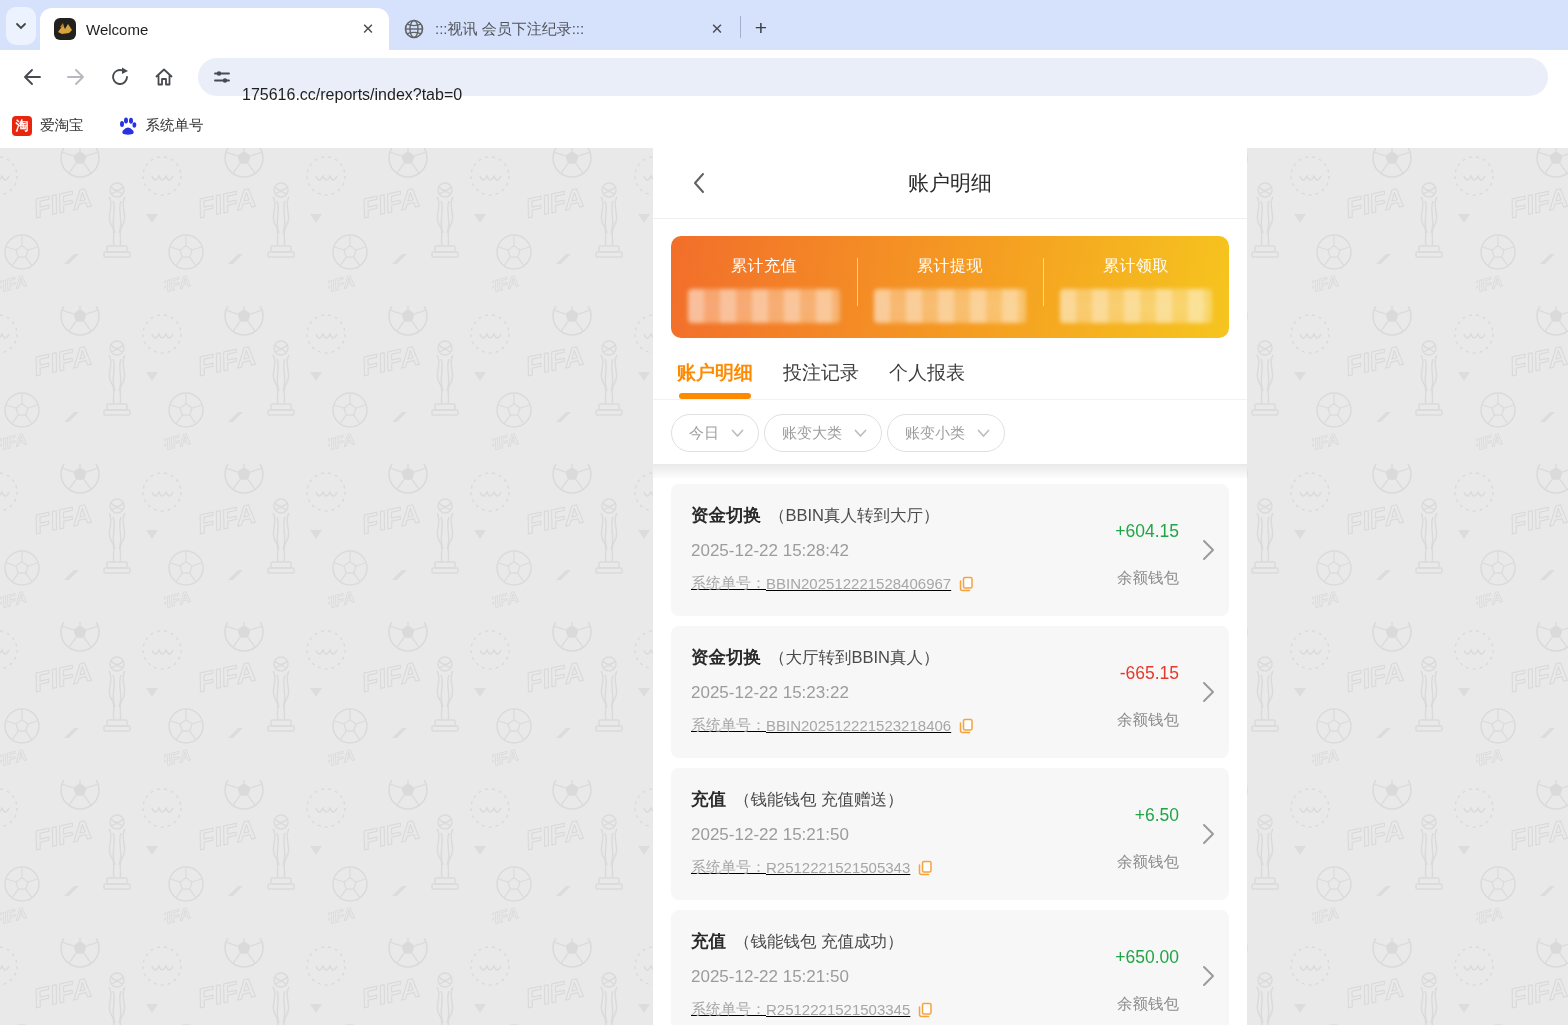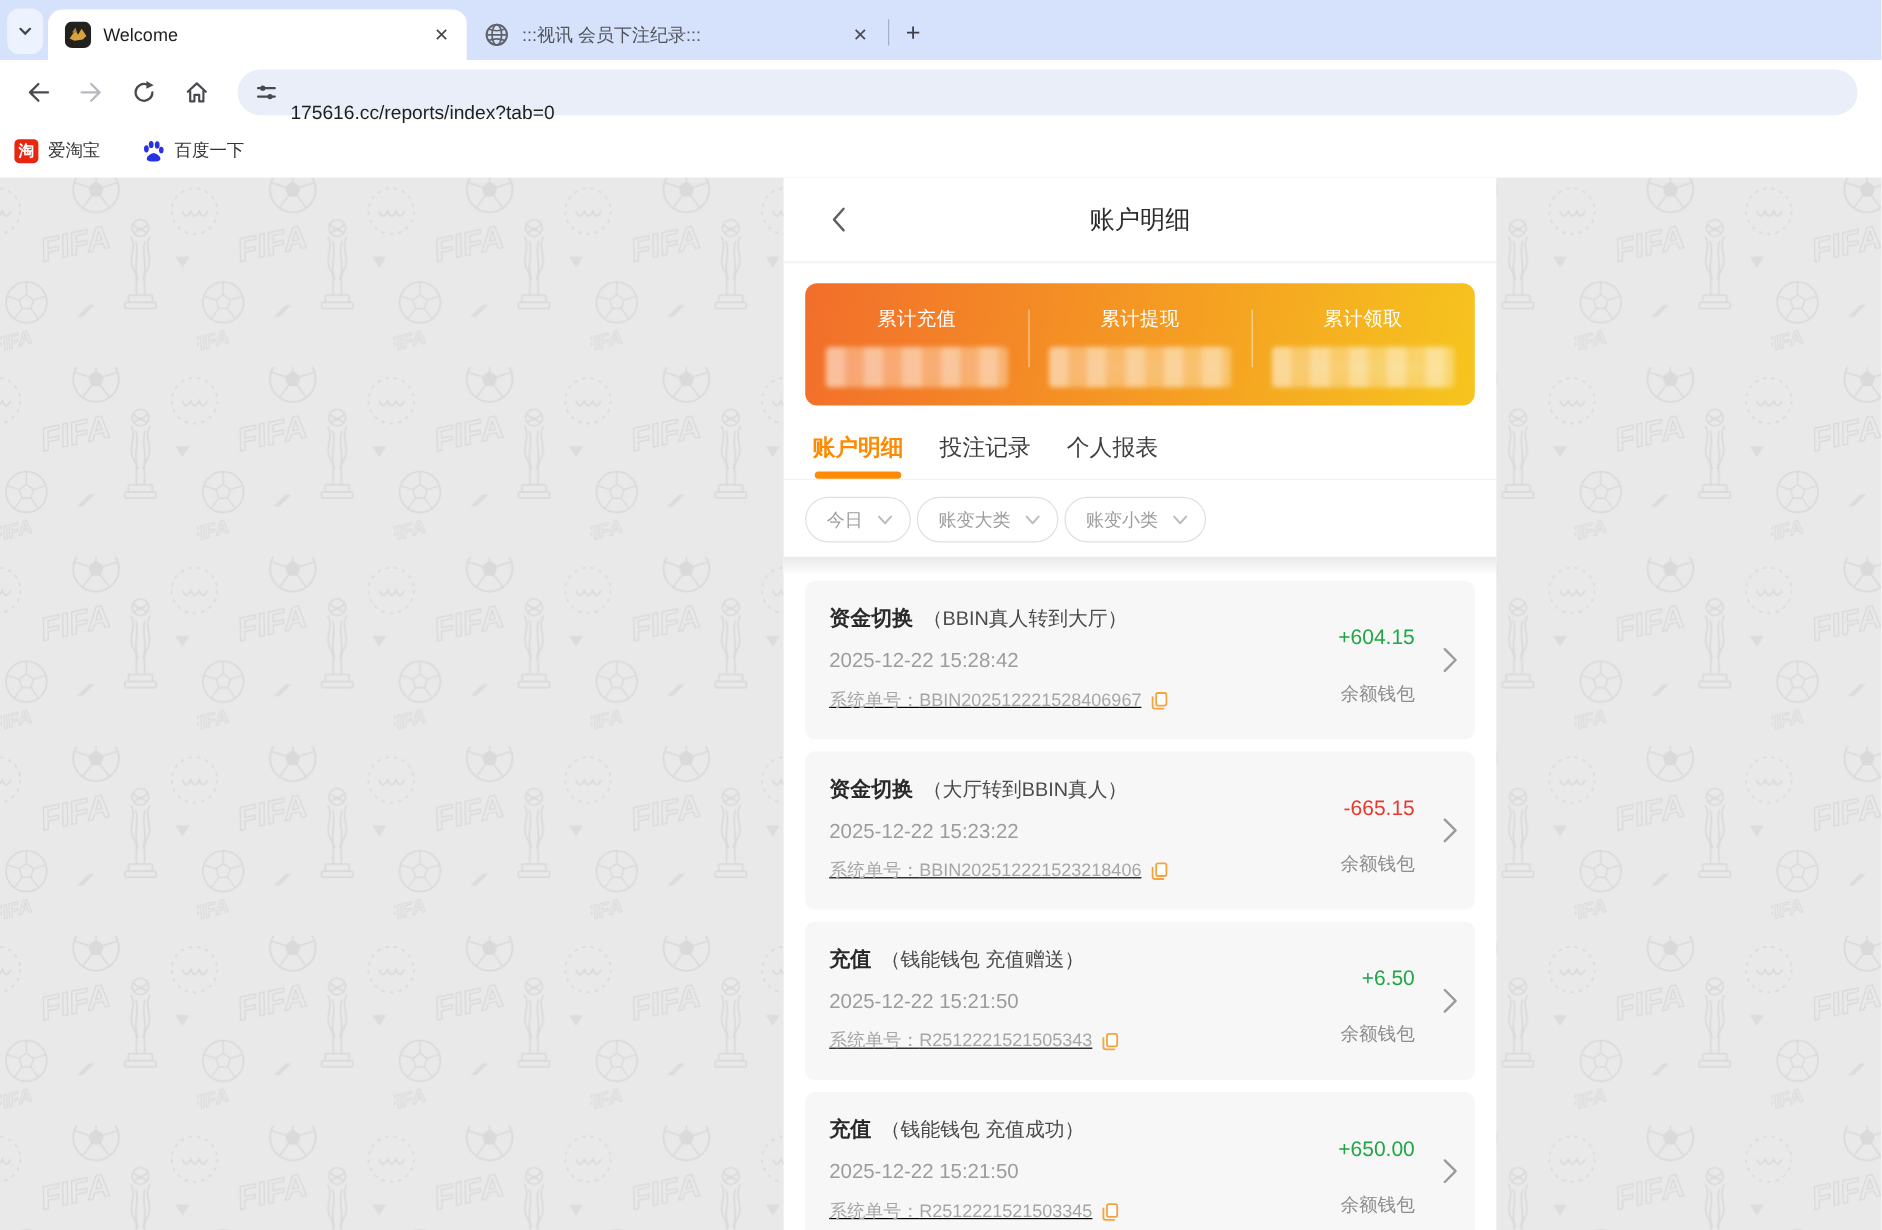--- a/index.html
+++ b/index.html
@@ -164,21 +164,21 @@
     <span>爱淘宝</span>
   </div>
   <div class="bm">
     <svg class="bm-ic" viewBox="0 0 20 20">
       <ellipse cx="4" cy="8" rx="2" ry="3" fill="#2932e1"></ellipse>
       <ellipse cx="8" cy="4.4" rx="2" ry="3" fill="#2932e1"></ellipse>
       <ellipse cx="13" cy="4.8" rx="2" ry="3" fill="#2932e1"></ellipse>
       <ellipse cx="16.4" cy="9" rx="1.9" ry="2.8" fill="#2932e1"></ellipse>
       <path d="M5,14.5 Q10,8.5 15,14.5 Q17,17.5 13.5,18.3 Q10,19 6.5,18.3 Q3,17.5 5,14.5" fill="#2932e1"></path>
     </svg>
-    <span>百度一下</span>
+    <span>系统单号</span>
   </div>
 </div>
 
 <div class="page">
 
   <svg class="bg-pattern" width="1568" height="877">
     <defs>
       <pattern id="bgp" width="164" height="158" patternUnits="userSpaceOnUse">
         <rect width="164" height="158" fill="#e9e9e9"></rect>
         <g opacity="0.75">

